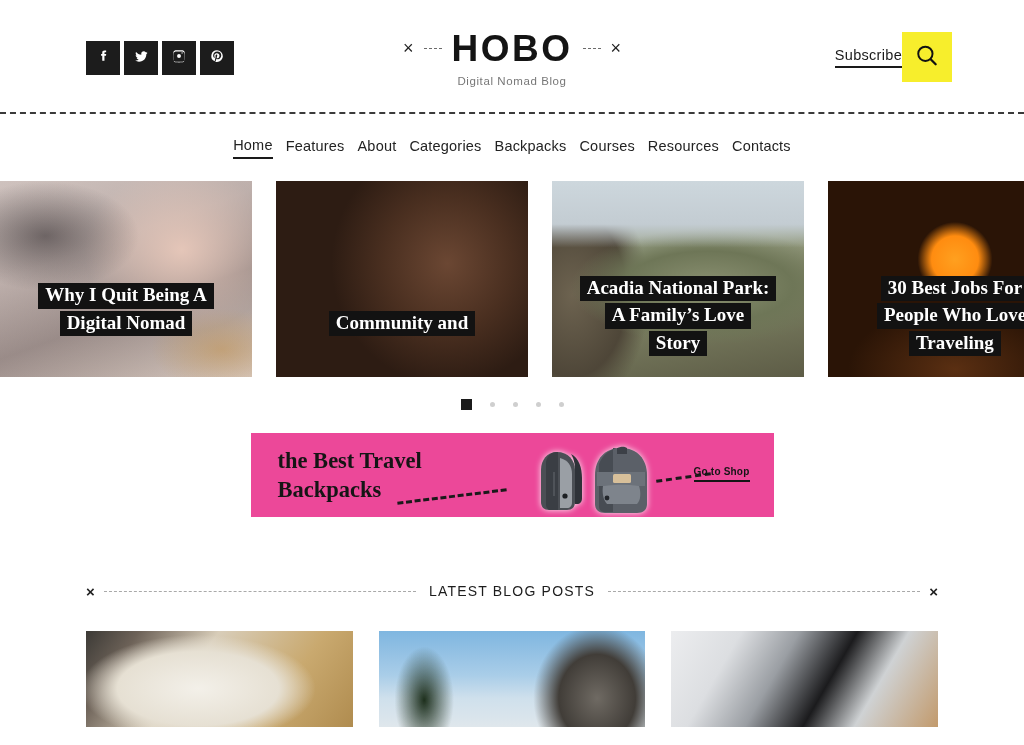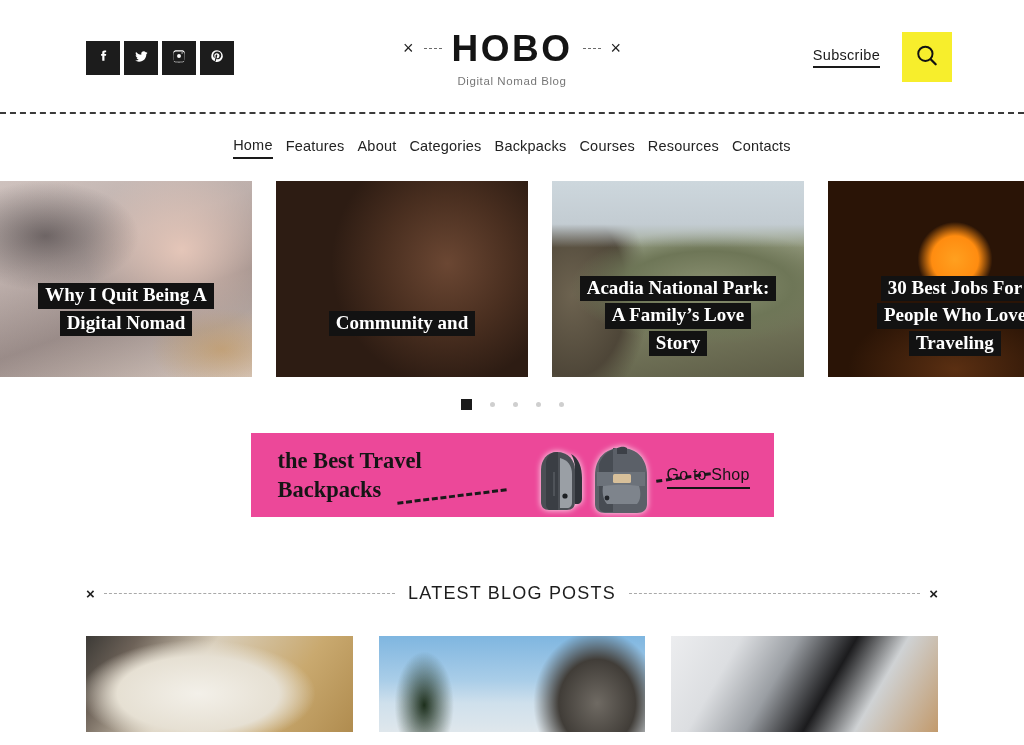--- a/index.html
+++ b/index.html
@@ -81,21 +81,20 @@
     letter-spacing: 0.6px;
     color: #777777;
   }
 
   .header-right {
     position: absolute;
     right: 72px;
     top: 32px;
     display: flex;
     align-items: center;
-    gap: 22px;
   }
   .subscribe-link {
     font-family: "Liberation Sans Narrow", "Liberation Sans", sans-serif;
     font-size: 14.5px;
     color: #1a1a1a;
     letter-spacing: 0.3px;
     border-bottom: 2px solid #1a1a1a;
     padding-bottom: 3px;
     cursor: pointer;
     text-decoration: none;
@@ -268,22 +267,22 @@
   }
   .bag {
     position: absolute;
     filter: drop-shadow(0 0 3px rgba(255,255,255,0.9));
   }
   .shop-link {
     position: absolute;
     right: 24px;
     top: 33px;
     font-family: "Liberation Sans Narrow", "Liberation Sans", sans-serif;
-    font-size: 16px;
-    font-weight: 400;
+    font-size: 10px;
+    font-weight: 700;
     color: #151515;
     letter-spacing: 0.2px;
     border-bottom: 2.5px solid #151515;
     padding-bottom: 3px;
     cursor: pointer;
   }
 
   
   .section-divider {
     display: flex;
@@ -298,21 +297,21 @@
     line-height: 1;
     font-family: "Liberation Sans", sans-serif;
   }
   .sd-line {
     flex: 1;
     border-top: 1.5px dashed #a9a9a9;
     height: 0;
   }
   .sd-title {
     font-family: "Liberation Sans Narrow", "Liberation Sans", sans-serif;
-    font-size: 18px;
+    font-size: 14px;
     letter-spacing: 1.2px;
     color: #1d1d1d;
     white-space: nowrap;
     padding: 0 4px;
   }
 
   
   .posts {
     display: flex;
     gap: 26px;

